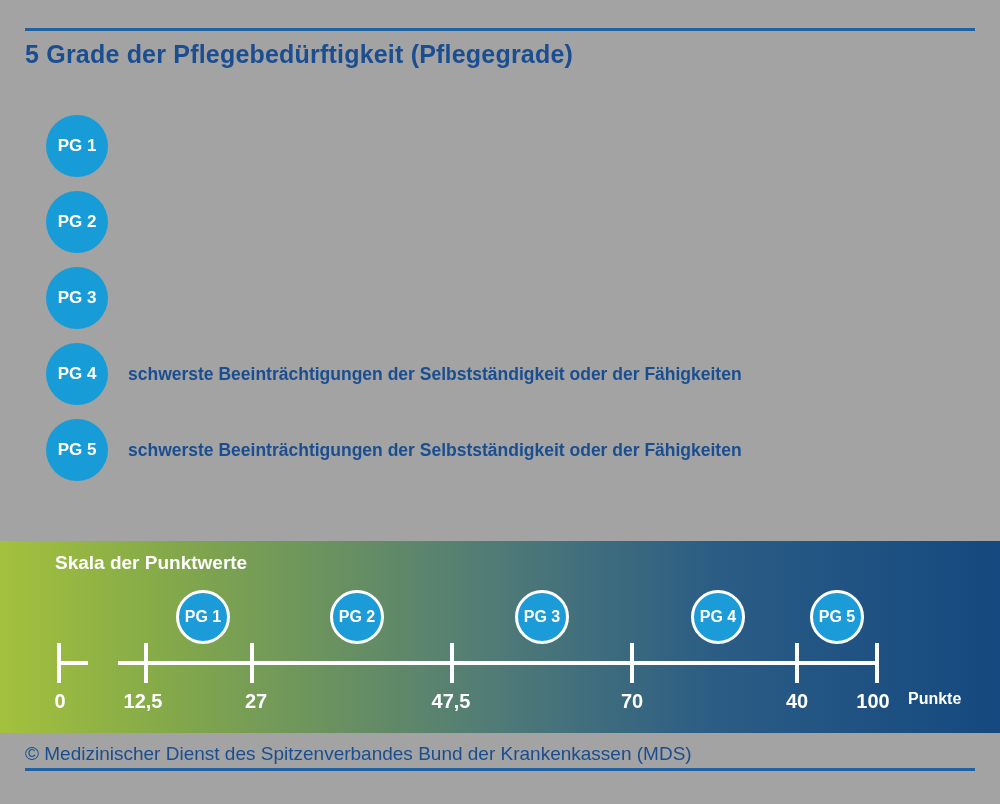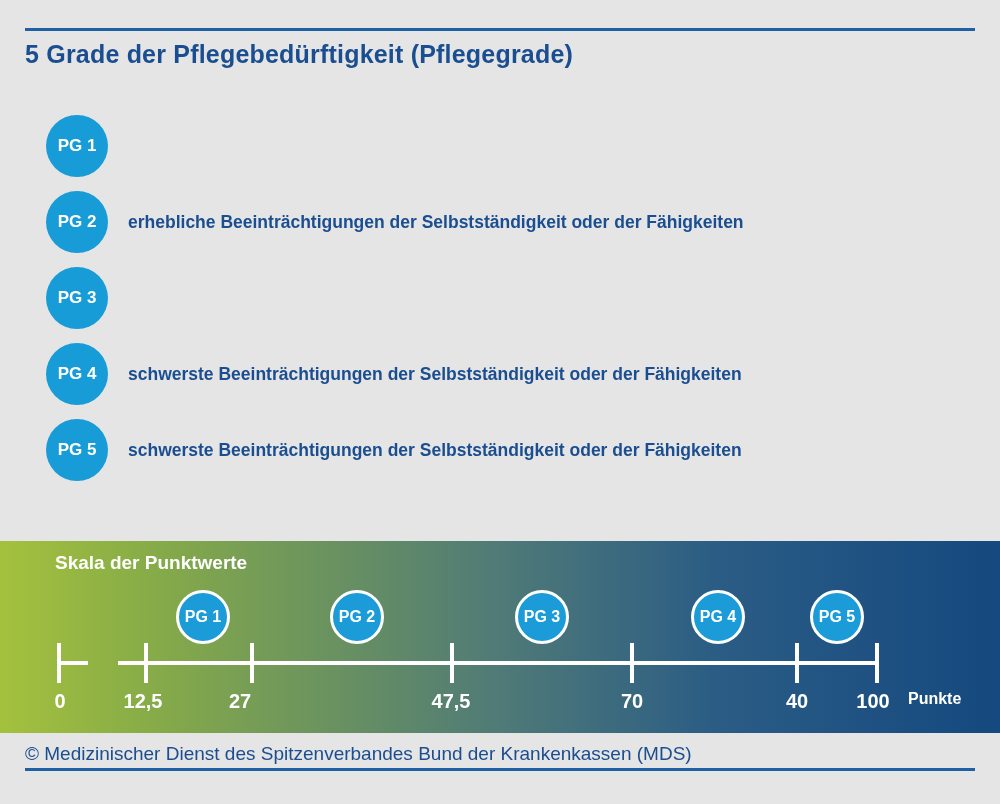--- a/index.html
+++ b/index.html
@@ -1,17 +1,17 @@
 <!DOCTYPE html>
 <html><head>
 <meta charset="utf-8">
 <style>
   html,body{margin:0;padding:0;background:#ffffff;}
   .page{
-    position:relative;width:1000px;height:804px;background:#e5e5e5;overflow:hidden;
+    position:relative;width:1000px;height:804px;background:#a3a3a3;overflow:hidden;
     font-family:"Liberation Sans", sans-serif;
   }
   .rule{position:absolute;left:25px;width:950px;height:3px;background:#2060a5;}
   .top-rule{top:28px;}
   .bottom-rule{top:768px;}
   .title{
     position:absolute;left:25px;top:40px;margin:0;
     font-size:25px;font-weight:bold;color:#1a4e90;letter-spacing:.2px;
   }
   .grade-row{position:absolute;left:0;width:1000px;height:62px;}
@@ -67,21 +67,20 @@
   <div class="grade-row" style="top:115px">
     <div class="badge">
       <span>PG 1</span>
     </div>
   </div>
 
   <div class="grade-row" style="top:191px">
     <div class="badge">
       <span>PG 2</span>
     </div>
-    <div class="desc desc-1line">erhebliche Beeinträchtigungen der Selbstständigkeit oder der Fähigkeiten</div>
   </div>
 
   <div class="grade-row" style="top:267px">
     <div class="badge">
       <span>PG 3</span>
     </div>
   </div>
 
   <div class="grade-row" style="top:343px">
     <div class="badge">
@@ -124,21 +123,21 @@
     <div class="tick" style="left:57px"></div>
     <div class="tick" style="left:144px"></div>
     <div class="tick" style="left:250px"></div>
     <div class="tick" style="left:450px"></div>
     <div class="tick" style="left:630px"></div>
     <div class="tick" style="left:795px"></div>
     <div class="tick" style="left:875px"></div>
 
     <div class="tick-label" style="left:60px">0</div>
     <div class="tick-label" style="left:143px">12,5</div>
-    <div class="tick-label" style="left:240px">27</div>
+    <div class="tick-label" style="left:256px">27</div>
     <div class="tick-label" style="left:451px">47,5</div>
     <div class="tick-label" style="left:632px">70</div>
     <div class="tick-label" style="left:797px">40</div>
     <div class="tick-label" style="left:873px">100</div>
 
     <div class="unit-label">Punkte</div>
   </div>
 
   <div class="footer-text">© Medizinischer Dienst des Spitzenverbandes Bund der Krankenkassen (MDS)</div>
 

